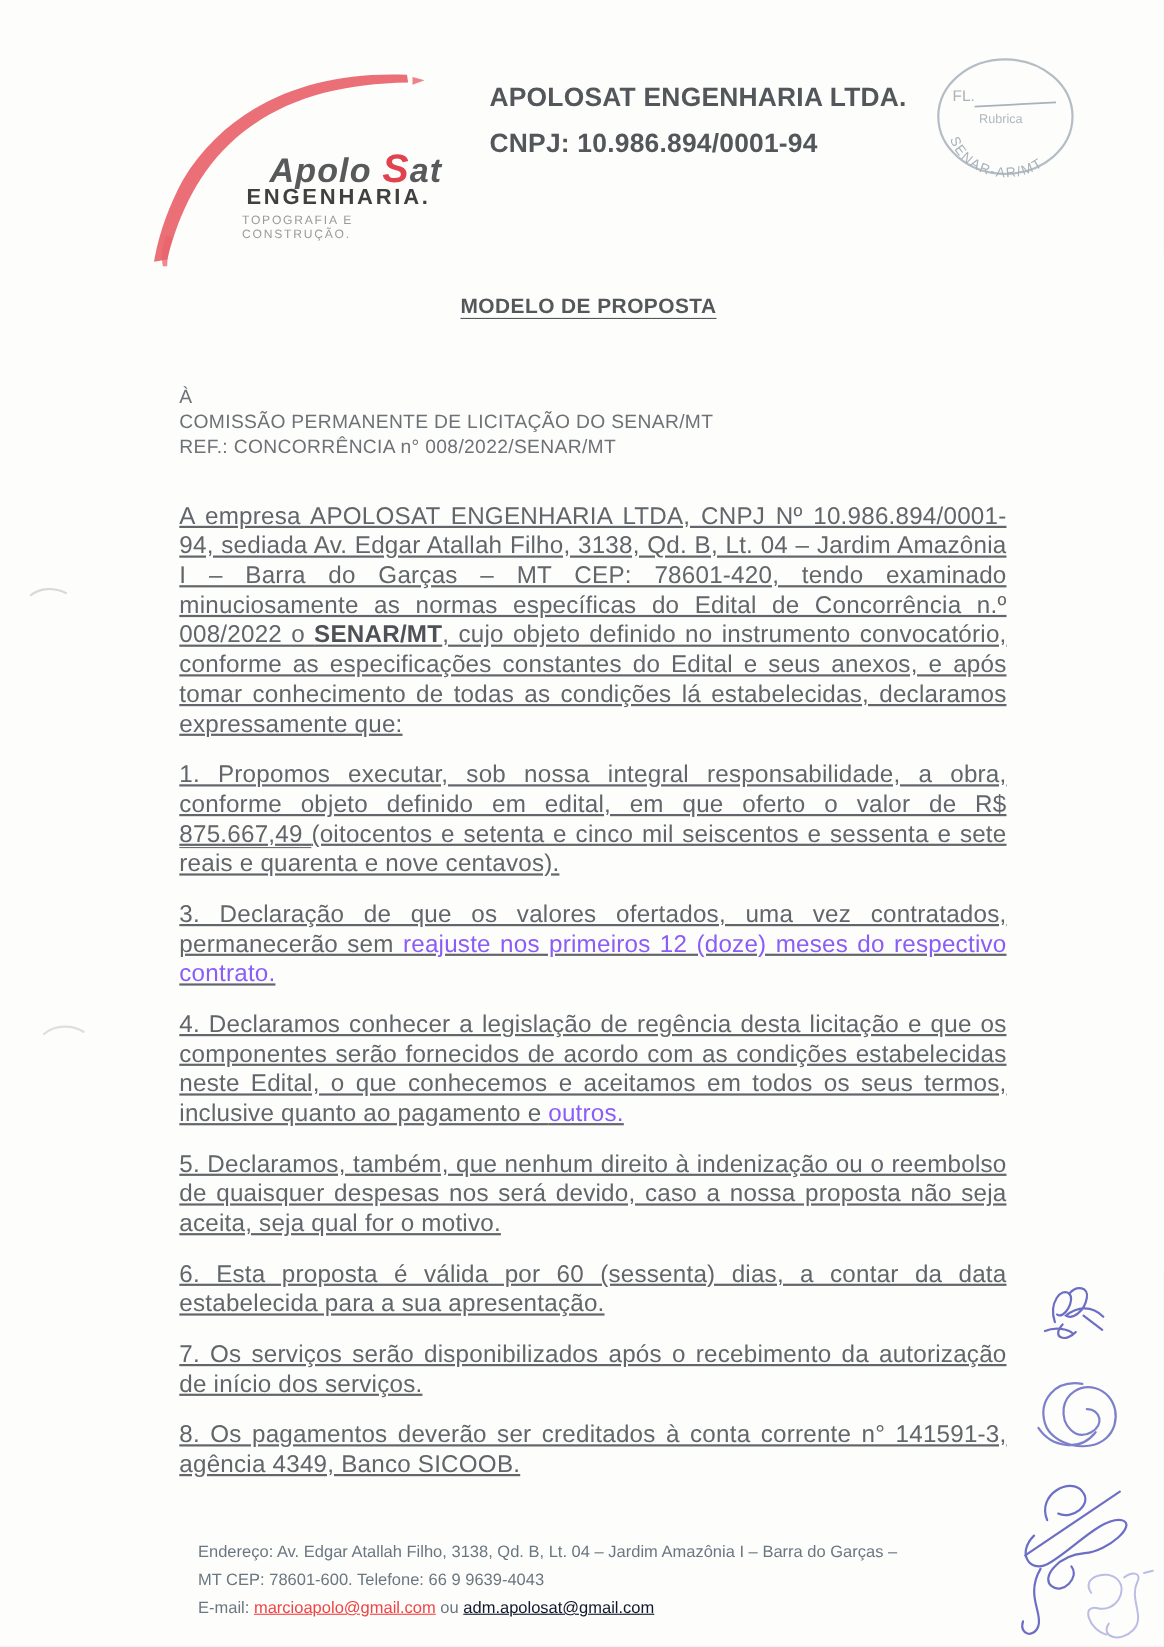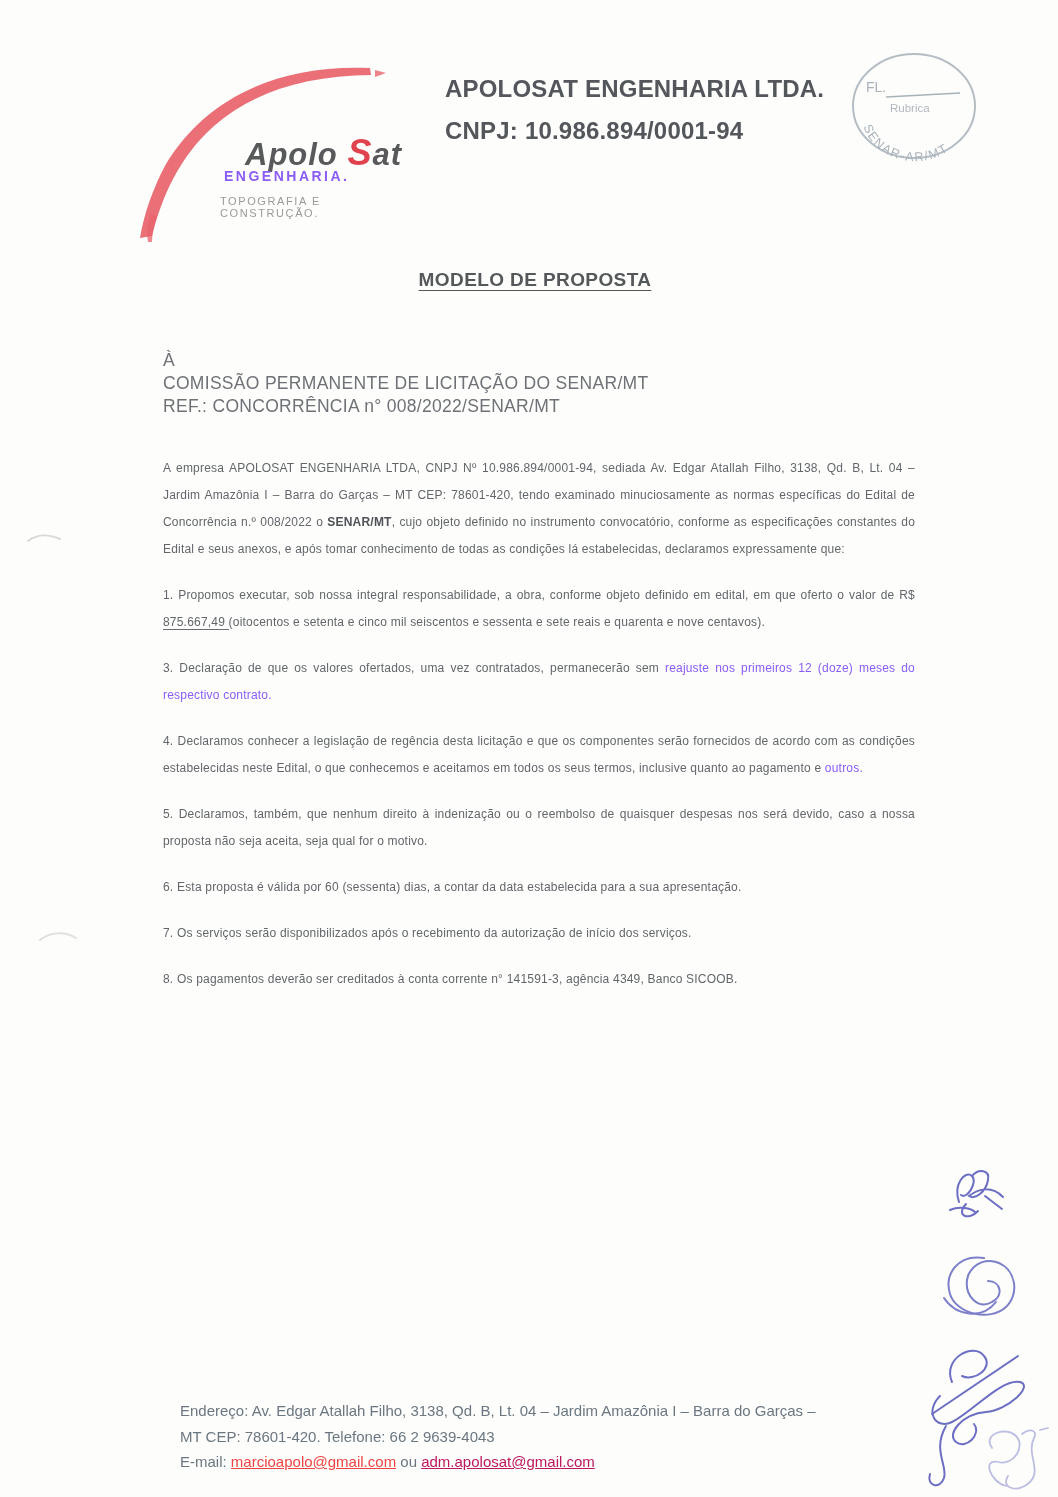--- a/index.html
+++ b/index.html
@@ -10,50 +10,50 @@
     background:#fdfdfc; overflow:hidden; color:#606468;
   }
   
   .logo { position:absolute; left:128px; top:46px; width:290px; height:180px; }
   .logo-swoosh { position:absolute; left:0; top:0; }
   .brand { position:absolute; left:75px; top:86px; width:210px;
            font-style:italic; font-weight:bold; font-size:31px; color:#58595b;
            letter-spacing:1px; white-space:nowrap;margin-left:42px; }
   .brand .sat-s { color:#e0434d; font-size:36px; }
   .brand-sub { position:absolute; left:96px; top:122px; font-weight:bold;
-               font-size:14px; letter-spacing:2.5px; color:#8b5cf6; }
+               font-size:20px; letter-spacing:2.5px; color:#404040; }
   .brand-tag { position:absolute; left:92px; top:149px; font-size:11px;
                letter-spacing:1.6px; color:#9a9a9a; }
   
   .header-block { position:absolute; left:445px; top:68px; font-weight:bold;
                   font-size:24px; line-height:42px; color:#53565a; letter-spacing:.2px; }
   
   .stamp { position:absolute; left:848px; top:44px; opacity:.85; }
   
   .doc-title { position:absolute; left:0; right:0; top:269px; text-align:center;
                transform:translateX(6px); font-weight:bold; font-size:19px;
                color:#55585a; letter-spacing:.4px; }
   .doc-title span { text-decoration:underline; text-underline-offset:4px; }
   
   .recipient { position:absolute; left:163px; top:349px; font-size:17.5px;
                line-height:23px; color:#6e7276; letter-spacing:.3px; }
   
   .body-text { position:absolute; left:163px; top:455px; width:752px;
-               font-size:12px; line-height:27px; text-align:justify;
-               color:#62666a; letter-spacing:.2px; }
+               font-size:22px; line-height:27px; text-align:justify;
+               color:#62666a; letter-spacing:.2px;text-decoration:underline; }
   .body-text p { margin:0 0 19px 0; }
   .body-text p:last-child { margin-bottom:0; }
   .b { font-weight:bold; color:#4e5256; }
   .u-val { border-bottom:1.4px solid #6a6e72; }
   .faded { color:#8b5cf6; }
   
   .footer { position:absolute; left:180px; top:1398px; width:770px;
             text-align:left; font-size:15px; line-height:25.5px; color:#6b7780; }
   .footer a { color:#ef4444; text-decoration:underline; cursor:pointer; }
-  .footer a.lite { color:#be185d; }
+  .footer a.lite { color:#0f172a; }
   
   .sig { position:absolute; }
   .margin-mark { position:absolute; }
 </style>
 </head>
 <body>
 
 <div class="page">
 
   <div class="logo">
@@ -107,21 +107,21 @@
     <p><span>4. Declaramos conhecer a legislação de regência desta licitação e que os componentes serão fornecidos de acordo com as condições estabelecidas neste Edital, o que conhecemos e aceitamos em todos os seus termos, inclusive quanto ao pagamento e </span><span class="faded">outros.</span></p>
 
     <p>5. Declaramos, também, que nenhum direito à indenização ou o reembolso de quaisquer despesas nos será devido, caso a nossa proposta não seja aceita, seja qual for o motivo.</p>
     <p>6. Esta proposta é válida por 60 (sessenta) dias, a contar da data estabelecida para a sua apresentação.</p>
     <p>7. Os serviços serão disponibilizados após o recebimento da autorização de início dos serviços.</p>
     <p>8. Os pagamentos deverão ser creditados à conta corrente n° 141591-3, agência 4349, Banco SICOOB.</p>
   </div>
 
   <div class="footer">
     <div>Endereço: Av. Edgar Atallah Filho, 3138, Qd. B, Lt. 04 – Jardim Amazônia I – Barra do Garças –</div>
-    <div>MT CEP: 78601-420. Telefone: 66 2 9639-4043</div>
+    <div>MT CEP: 78601-600. Telefone: 66 9 9639-4043</div>
     <div><span>E-mail: </span><a>marcioapolo@gmail.com</a><span> ou </span><a class="lite">adm.apolosat@gmail.com</a></div>
   </div>
 
   <svg class="sig" style="left:945px; top:1166px;" width="72" height="60" viewBox="0 0 72 60">
     <g fill="none" stroke="#5356bb" stroke-width="2" stroke-linecap="round" opacity="0.85">
       <path d="M 14 36 C 8 18 20 4 27 10 C 33 16 22 34 16 29"></path>
       <path d="M 27 10 C 34 2 45 4 43 14 C 41 26 30 34 24 30 C 34 22 47 20 58 31"></path>
       <path d="M 21 38 C 10 50 24 55 33 45"></path>
       <path d="M 40 30 L 57 43"></path>
       <path d="M 5 44 C 14 40 26 42 30 46"></path>

